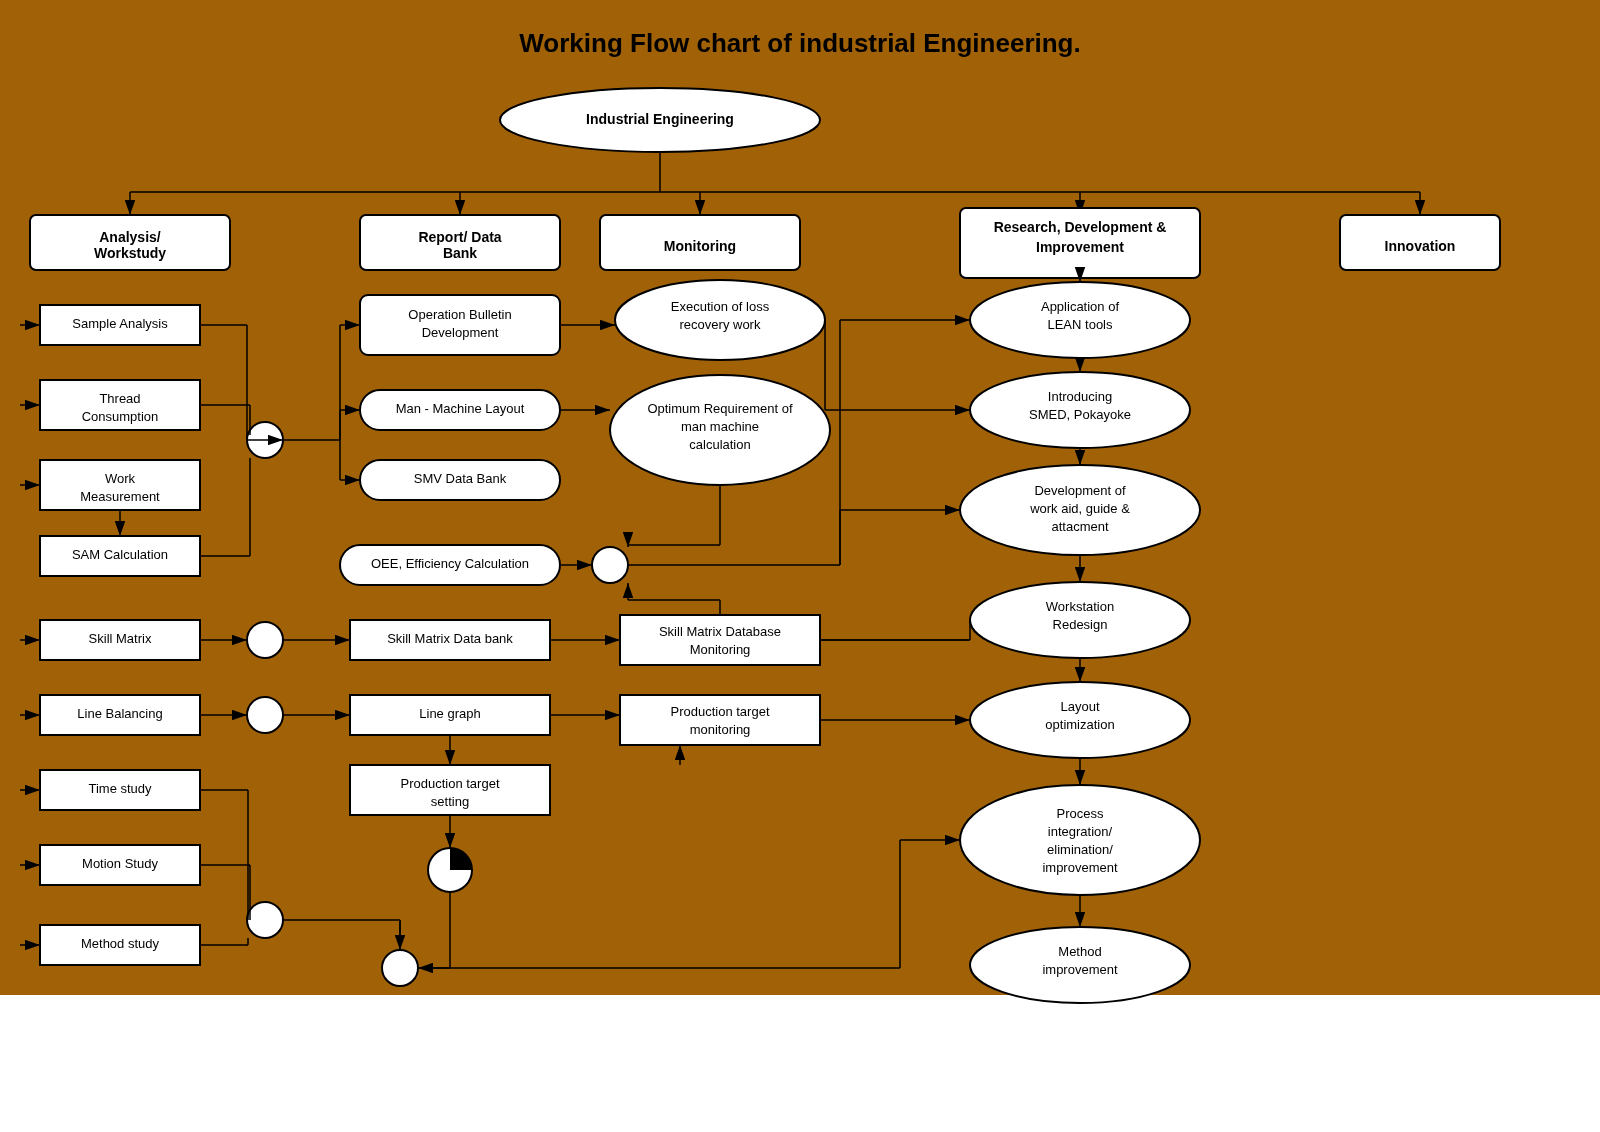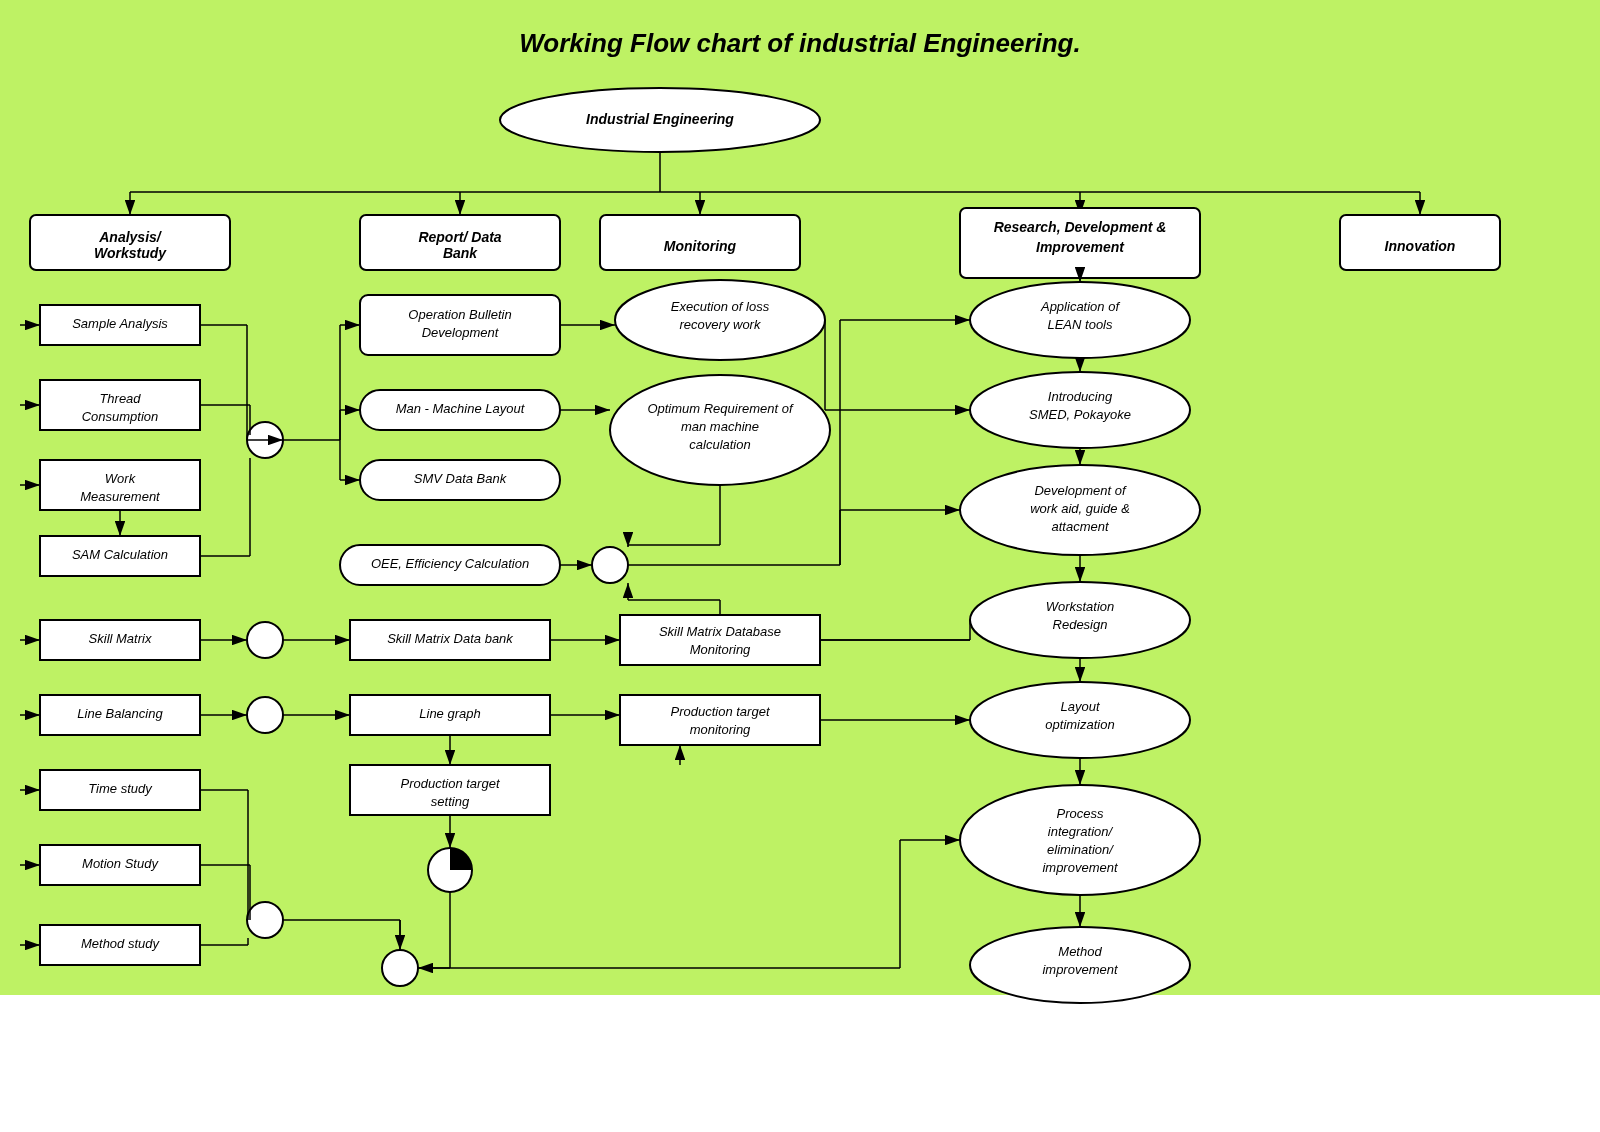--- a/index.html
+++ b/index.html
@@ -7,22 +7,21 @@
       background: #fff;
       font-family: Arial, sans-serif;
       width: 1600px;
       min-height: 1132px;
       overflow: hidden;
     }
     .page {
       width: 1600px;
       height: 995px;
       position: relative;
-      background: #bef264;
-      font-style: italic;
+      background: #a16207;
     }
     svg {
       position: absolute;
       top: 0;
       left: 0;
       width: 1600px;
       height: 1132px;
     }
     
     .node-rect {

